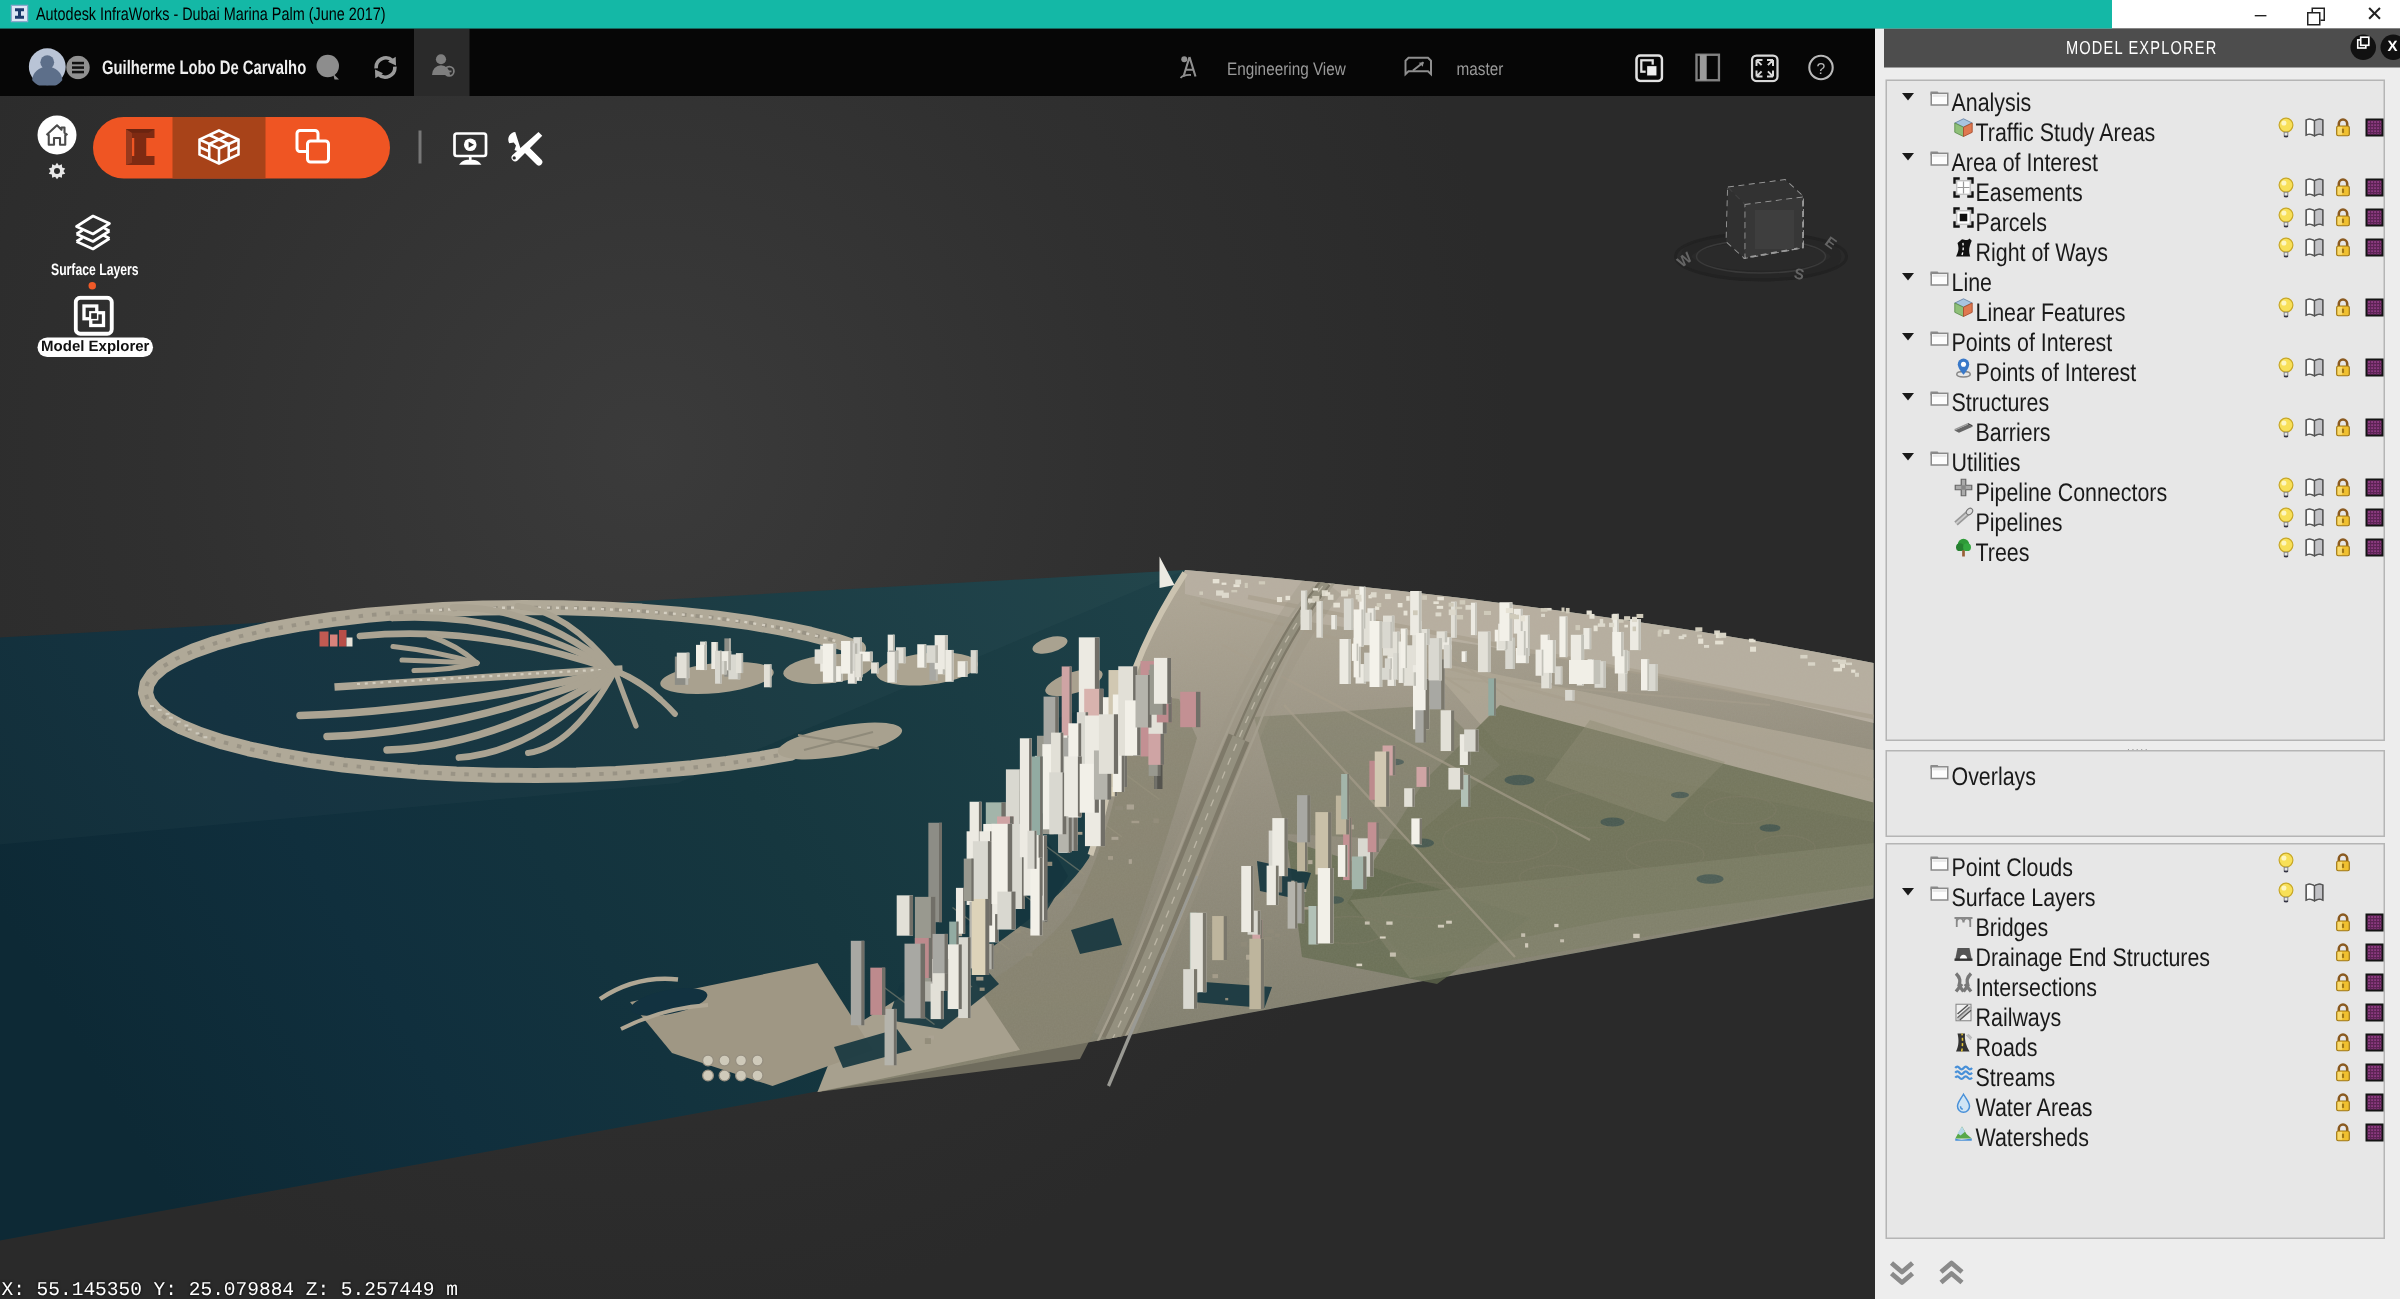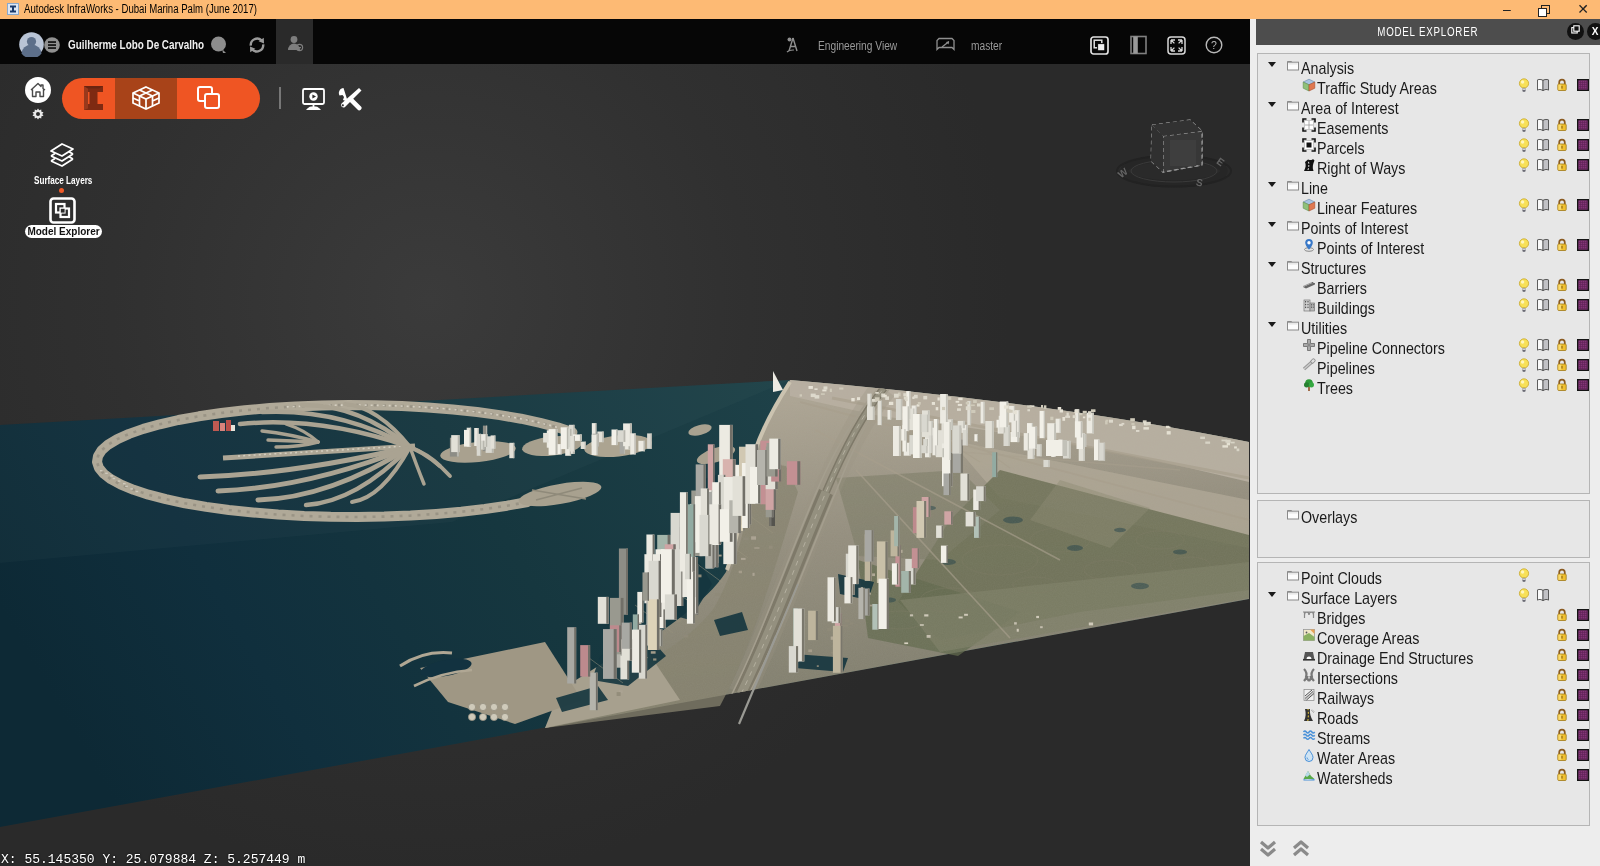--- a/index.html
+++ b/index.html
@@ -1,16 +1,16 @@
 <!DOCTYPE html>
 <html><head><meta charset="utf-8"><style>
 *{margin:0;padding:0;box-sizing:border-box}
 html,body{width:1600px;height:866px;overflow:hidden;background:#2b2b2b;font-family:"Liberation Sans",sans-serif}
 .abs{position:absolute}
-#titlebar{position:absolute;left:0;top:0;width:1600px;height:19px;background:#fdba74;color:#000;font-size:12px;z-index:10}
+#titlebar{position:absolute;left:0;top:0;width:1408px;height:19px;background:#14b8a6;color:#000;font-size:12px;z-index:10}
 #titlebar .tt{position:absolute;left:24px;top:2px}
 #tbicon{position:absolute;left:7px;top:3px;width:12px;height:12px}
 .winbtn{position:absolute;top:0;height:18px;color:#222;font-size:13px;text-align:center;width:30px;line-height:18px}
 #topbar{position:absolute;left:0;top:19px;width:1250px;height:45px;background:#060606}
 #topbar2{position:absolute;left:1250px;top:0;width:350px;height:19px;background:#fff}
 .hl{position:absolute;left:276px;top:0;width:37px;height:45px;background:#2a2a2a}
 #uname{position:absolute;left:68px;top:18px;color:#f0f0f0;font-size:13px;font-weight:bold;white-space:nowrap;transform:scaleX(0.76);transform-origin:left top}
 .gtxt{color:#9a9a9a;font-size:12px;position:absolute;transform:scaleX(0.85);transform-origin:left top;white-space:nowrap}
 #statusxyz{position:absolute;left:1px;top:852px;color:#fff;font-family:"Liberation Mono",monospace;font-size:13px;text-shadow:0 0 2px #000}
 
@@ -1295,38 +1295,20 @@
             <use href="#book"></use>
           </svg>
           <svg class="ric" style="left:296.5px;top:3px">
             <use href="#lock"></use>
           </svg>
           <svg class="ric" style="left:317.5px;top:3px">
             <use href="#psq"></use>
           </svg>
         </div>
         <div class="row" style="top:0px">
-          <svg class="ric" style="left:44px;top:3px">
-            <use href="#bldg"></use>
-          </svg>
-          <div class="lbl" style="left:59px">Buildings</div>
-          <svg class="ric" style="left:259px;top:3px">
-            <use href="#bulb"></use>
-          </svg>
-          <svg class="ric" style="left:278px;top:3px">
-            <use href="#book"></use>
-          </svg>
-          <svg class="ric" style="left:296.5px;top:3px">
-            <use href="#lock"></use>
-          </svg>
-          <svg class="ric" style="left:317.5px;top:3px">
-            <use href="#psq"></use>
-          </svg>
-        </div>
-        <div class="row" style="top:0px">
           <div class="tri"></div>
           <svg class="ric" style="left:28px;top:3px">
             <use href="#folder"></use>
           </svg>
           <div class="lbl" style="left:43px">Utilities</div>
         </div>
         <div class="row" style="top:0px">
           <svg class="ric" style="left:44px;top:3px">
             <use href="#pconn"></use>
           </svg>
@@ -1419,32 +1401,20 @@
           </svg>
           <svg class="ric" style="left:278px;top:3px">
             <use href="#book"></use>
           </svg>
         </div>
         <div class="row" style="top:0px">
           <svg class="ric" style="left:44px;top:3px">
             <use href="#bridge"></use>
           </svg>
           <div class="lbl" style="left:59px">Bridges</div>
-          <svg class="ric" style="left:296.5px;top:3px">
-            <use href="#lock"></use>
-          </svg>
-          <svg class="ric" style="left:317.5px;top:3px">
-            <use href="#psq"></use>
-          </svg>
-        </div>
-        <div class="row" style="top:0px">
-          <svg class="ric" style="left:44px;top:3px">
-            <use href="#coverage"></use>
-          </svg>
-          <div class="lbl" style="left:59px">Coverage Areas</div>
           <svg class="ric" style="left:296.5px;top:3px">
             <use href="#lock"></use>
           </svg>
           <svg class="ric" style="left:317.5px;top:3px">
             <use href="#psq"></use>
           </svg>
         </div>
         <div class="row" style="top:0px">
           <svg class="ric" style="left:44px;top:3px">
             <use href="#drain"></use>

